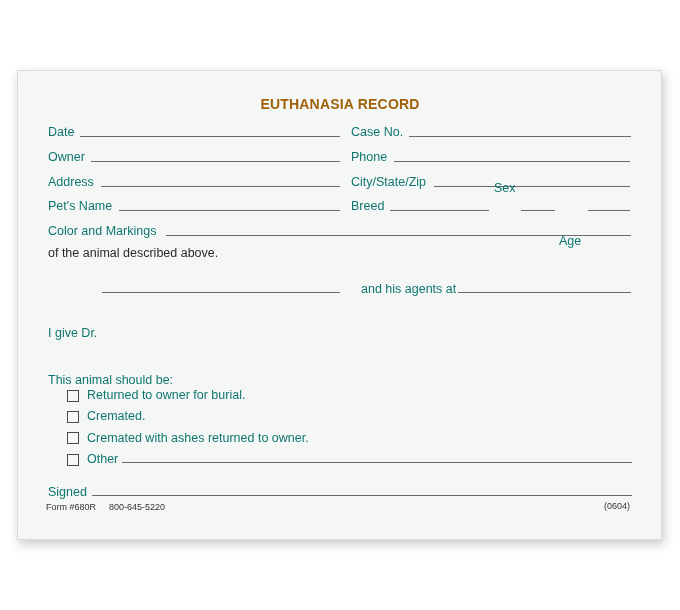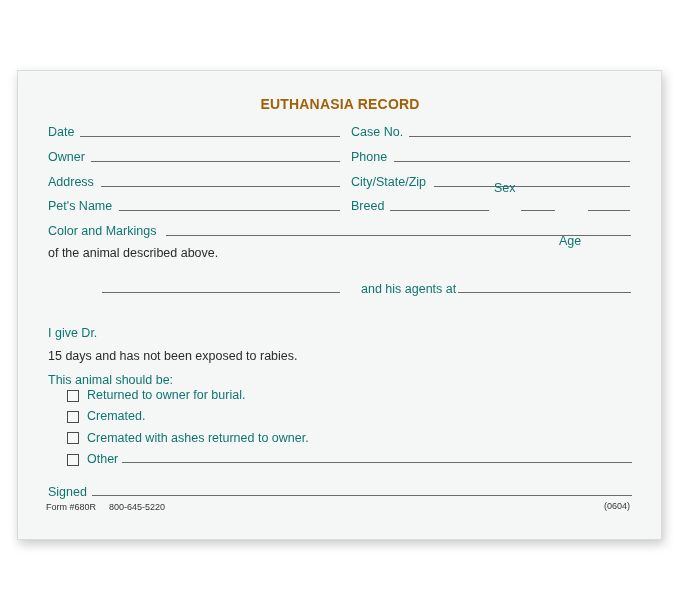--- a/index.html
+++ b/index.html
@@ -56,21 +56,20 @@
 
 <span class="lbl" style="left:48px;top:282px;margin-top:44px;">I give Dr.</span>
 <div class="line" style="left:102px;top:292px;width:238px;"></div>
 <span class="lbl" style="left:361px;top:282px;">and his agents at</span>
 <div class="line" style="left:458px;top:292px;width:173px;"></div>
 <div class="para" style="top:297px;">
 </div>
 
 <div class="para" style="top:333px;">
   <br>
-  <span>15 days and has not been exposed to rabies.</span>
 </div>
 
 <span class="lbl" style="left:48px;top:373px;">This animal should be:</span>
 
 <div class="cb" style="left:67px;top:390px;"></div>
 <span class="lbl" style="left:87px;top:388px;">Returned to owner for burial.</span>
 
 <div class="cb" style="left:67px;top:411px;"></div>
 <span class="lbl" style="left:87px;top:409px;">Cremated.</span>
 

